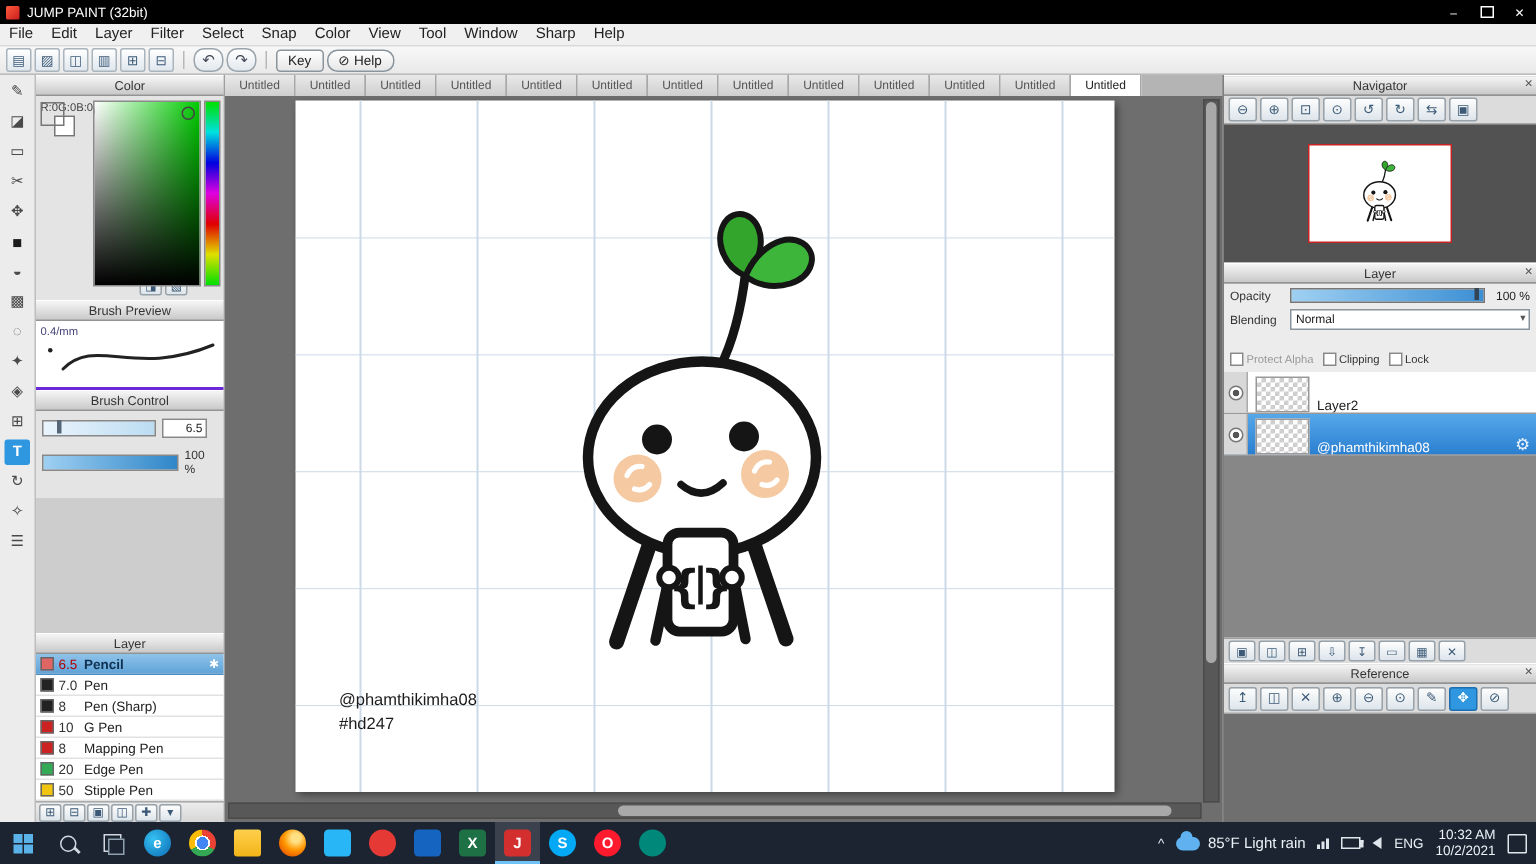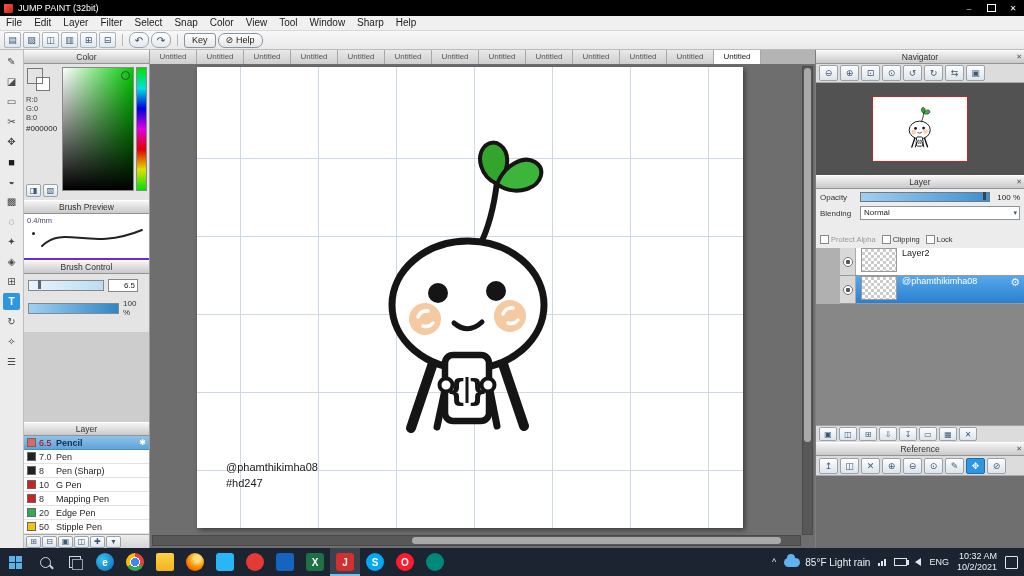--- a/index.html
+++ b/index.html
@@ -33,21 +33,21 @@
   .tool{width:17px;height:17px;display:flex;align-items:center;justify-content:center;font-size:10px;color:#4a4a4a;border-radius:2px;}
   .tool.dark{color:#1c1c1c;font-size:11px;}
   .tool.active{background:#2f96e0;color:#fff;font-weight:bold;}
 
   
   .leftpanels{width:125px;background:#d2d2d2;border-right:1px solid #9e9e9e;display:flex;flex-direction:column;flex:none;}
   .phead{height:12px;flex:none;background:linear-gradient(#f5f5f5,#cactus);background:linear-gradient(#f5f5f5,#c9c9c9);border-top:1px solid #fff;border-bottom:1px solid #939393;font-size:8.5px;line-height:12px;text-align:center;color:#333;position:relative;}
   .phead .closex{position:absolute;right:2px;top:0;font-size:7px;color:#555;line-height:12px;}
 
   .colorbody{height:130px;background:#e4e4e4;display:flex;padding:3px 2px;gap:2px;flex:none;}
-  .colleft{width:34px;display:flex;flex-direction:column;font-size:7.5px;color:#444;}
+  .colleft{width:34px;display:flex;flex-direction:row;font-size:7.5px;color:#444;}
   .fgbg{position:relative;width:24px;height:24px;margin:1px 0 3px 1px;}
   .fgbg .bgsw{position:absolute;left:9px;top:9px;width:12px;height:12px;background:#fff;border:1px solid #777;}
   .fgbg .fgsw{position:absolute;left:0;top:0;width:14px;height:14px;border:1px solid #777;}
   .rgbline{line-height:9px;}
   .hexline{font-size:8px;margin-top:2px;color:#222;}
   .colbtns{margin-top:auto;display:flex;gap:2px;}
   .colbtns .ibtn{width:13px;height:11px;}
   .gradbox{flex:1;height:122px;border:1px solid #8a8a8a;position:relative;background:linear-gradient(to top,#000,rgba(0,0,0,0)),linear-gradient(to right,#fff,#00cc00);}
   .gradbox .cursor{position:absolute;right:3px;top:3px;width:7px;height:7px;border:1.5px solid #444;border-radius:50%;background:transparent;}
   .huestrip{width:9px;height:122px;border:1px solid #8a8a8a;background:linear-gradient(to bottom,#00e000,#00e0e0,#0000e0,#e000e0,#e00000,#e0e000,#00e000);}
@@ -113,21 +113,21 @@
   .opslider{flex:1;height:8px;border:1px solid #777;background:linear-gradient(to right,#9fd0f2,#3c8fd4);position:relative;}
   .opslider .thumb{position:absolute;right:3px;top:-1px;width:3px;height:8px;background:#345;}
   .opval{font-size:8px;width:26px;text-align:right;flex:none;}
   .blendsel{flex:1;height:12px;border:1px solid #8a949d;background:#fff;font-size:8px;line-height:12px;padding-left:3px;position:relative;}
   .blendsel .arrow{position:absolute;right:2px;top:0;font-size:7px;color:#555;}
   .chkrow{display:flex;align-items:flex-end;gap:6px;margin:15px 0 2px;}
   .chk{display:flex;align-items:center;gap:2px;font-size:7.5px;color:#333;}
   .chk .box{width:7px;height:7px;border:1px solid #888;background:#fff;}
   .chk.disabled{color:#999;}
   .layerlist{flex:none;background:#b0b0b0;}
-  .layerrow{height:27px;display:flex;align-items:flex-start;background:#fff;border-bottom:1px solid #999;margin-left:24px;}
+  .layerrow{height:27px;display:flex;align-items:flex-end;background:#fff;border-bottom:1px solid #999;}
   .layerrow .eyecell{width:15px;height:100%;background:#d8d8d8;border-right:1px solid #aaa;display:flex;align-items:center;justify-content:center;flex:none;}
   .eye{width:8px;height:8px;border-radius:50%;border:1px solid #777;background:radial-gradient(circle,#555 2px,#fff 2.4px);}
   .lthumb{width:34px;height:22px;border:1px solid #999;margin:0 5px;background:#fff;position:relative;overflow:hidden;flex:none;}
   .lthumb.checker{background-color:#fff;background-image:linear-gradient(45deg,#ccc 25%,transparent 25%,transparent 75%,#ccc 75%),linear-gradient(45deg,#ccc 25%,transparent 25%,transparent 75%,#ccc 75%);background-size:6px 6px;background-position:0 0,3px 3px;}
   .lthumb svg{position:absolute;left:0;top:0;width:32px;height:20px;}
   .lname{flex:1;font-size:9px;color:#222;white-space:nowrap;overflow:hidden;}
   .layerrow.sel{background:linear-gradient(#56a8ea,#2a7fd0);}
   .layerrow.sel .lname{color:#fff;}
   .layerrow.sel .gear{color:#eaf4ff;font-size:11px;margin-right:4px;}
   .layerfiller{flex:1;background:#878787;}

